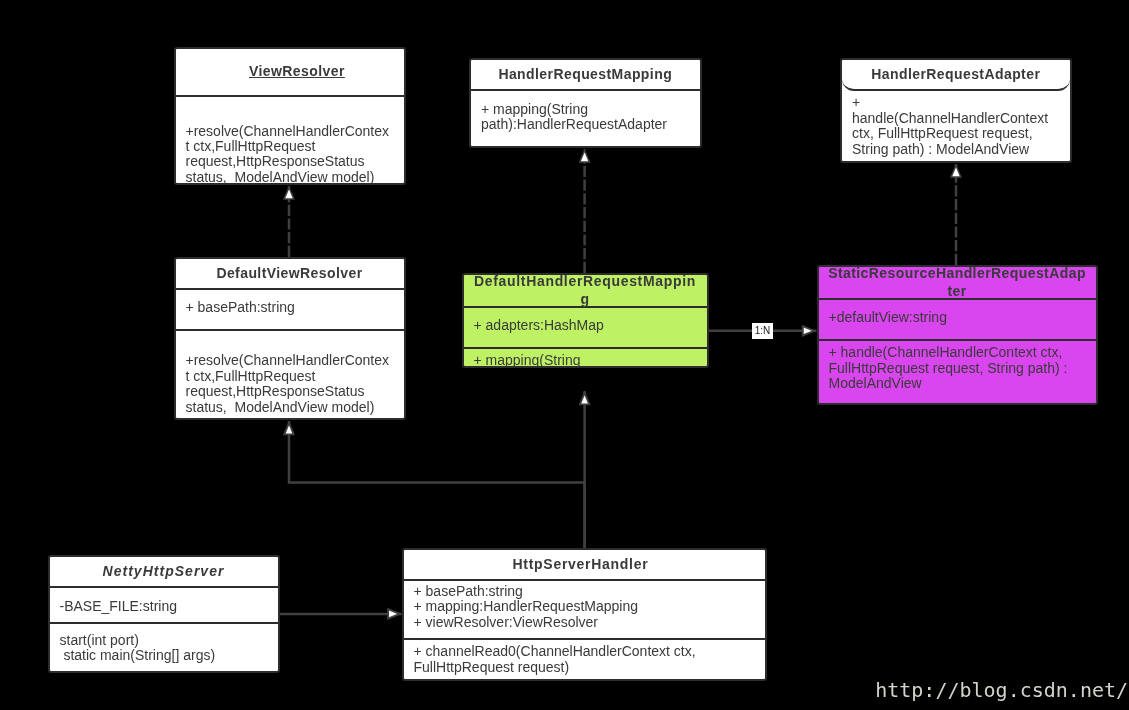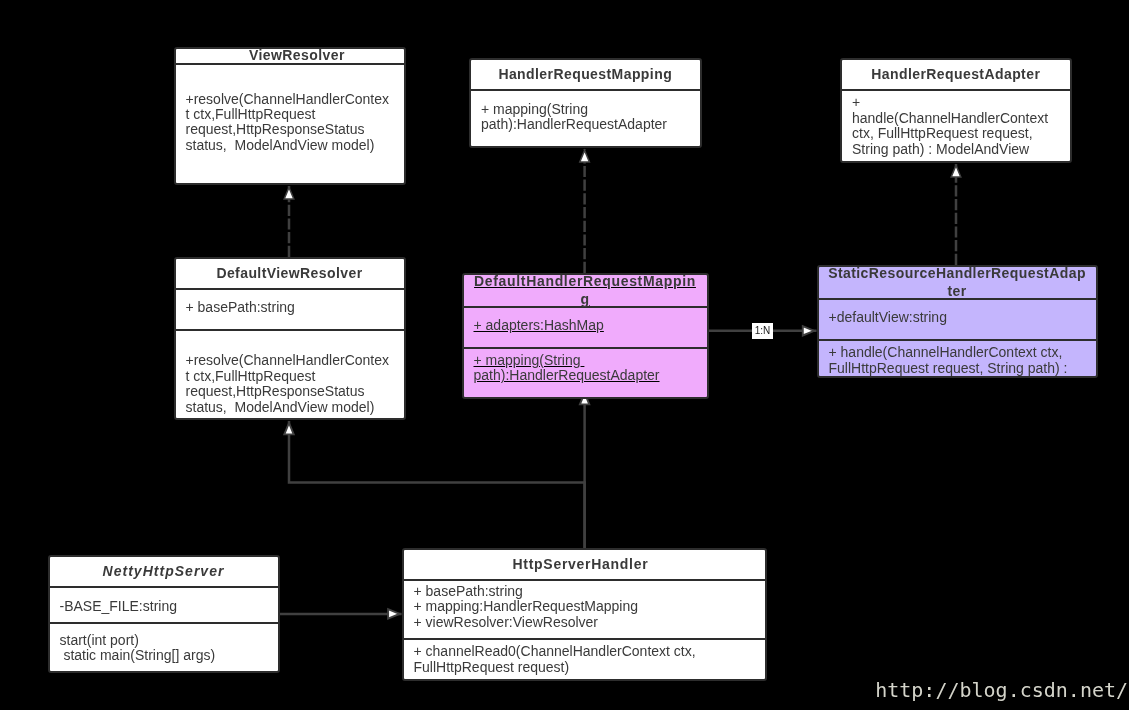--- a/index.html
+++ b/index.html
@@ -116,47 +116,47 @@
       <path class="edge-line" stroke="#404040" d="M 584.6 548 L 584.6 391"></path>
       <path class="arrowhead hollow-arrow" d="M 584.6 393 L 579.9 404.4 L 589.3000000000001 404.4 Z" stroke="#404040"></path>
     </g>
     <g>
       <path class="edge-line" stroke="#404040" d="M 278 613.9 L 401.5 613.9"></path>
       <path class="arrowhead hollow-arrow" d="M 399.5 613.9 L 388.1 609.1999999999999 L 388.1 618.6 Z" stroke="#404040"></path>
     </g>
   </svg>
 
   <div class="uml-class" style="left: 173.5px; top: 47px; width: 232px; height: 137.5px; border-color: rgb(45, 45, 45); background: rgb(255, 255, 255);">
-    <div class="uml-title" style="height: 16px; padding-left: 24px; padding-right: 9.2px;">ViewResolver</div>
+    <div class="uml-title" style="height: 48px; padding-left: 24px; padding-right: 9.2px; text-decoration: underline;">ViewResolver</div>
     <div class="uml-sec last" style="height: 104.9px; padding-top: 26.5px;">+resolve(ChannelHandlerContext ctx,FullHttpRequest request,HttpResponseStatus status,  ModelAndView model)</div>
   </div>
 
   <div class="uml-class" style="left: 469px; top: 58px; width: 232.5px; height: 89.5px; border-color: rgb(45, 45, 45); background: rgb(255, 255, 255);">
     <div class="uml-title" style="height: 31px; padding-left: 9.2px; padding-right: 9.2px;">HandlerRequestMapping</div>
     <div class="uml-sec last" style="height: 56.9px; padding-top: 10.8px;">+ mapping(String path):HandlerRequestAdapter</div>
   </div>
 
   <div class="uml-class" style="left: 840px; top: 58px; width: 231.5px; height: 104.5px; border-color: rgb(45, 45, 45); background: rgb(255, 255, 255);">
-    <div class="uml-title" style="height: 31px; padding-left: 9.2px; padding-right: 9.2px;">HandlerRequestAdapter</div>
+    <div class="uml-title" style="height: 31px; padding-left: 9.2px; padding-right: 9.2px; border-radius: 12px;">HandlerRequestAdapter</div>
     <div class="uml-sec last" style="height: 71.9px; padding-top: 4.4px;">+ handle(ChannelHandlerContext ctx, FullHttpRequest request, String path) : ModelAndView</div>
   </div>
 
   <div class="uml-class" style="left: 173.5px; top: 257px; width: 232px; height: 162.5px; border-color: rgb(45, 45, 45); background: rgb(255, 255, 255);">
     <div class="uml-title" style="height: 31px; padding-left: 9.2px; padding-right: 9.2px;">DefaultViewResolver</div>
     <div class="uml-sec" style="height: 41px; padding-top: 10px;">+ basePath:string</div>
     <div class="uml-sec last" style="height: 88.9px; padding-top: 22.3px;">+resolve(ChannelHandlerContext ctx,FullHttpRequest request,HttpResponseStatus status,  ModelAndView model)</div>
   </div>
 
-  <div class="uml-class" style="left: 461.5px; top: 273px; width: 247px; height: 126px; border-color: rgb(45, 45, 45); background: #f0abfc; text-decoration: underline;">
+  <div class="uml-class" style="left: 461.5px; top: 273px; width: 247px; height: 95px; border-color: rgb(45, 45, 45); background: #bef264;">
     <div class="uml-title" style="height: 33px; padding-left: 9.5px; padding-right: 9.5px; letter-spacing: 0.67px;">DefaultHandlerRequestMapping</div>
     <div class="uml-sec" style="height: 41px; padding-top: 9.9px;">+ adapters:HashMap</div>
     <div class="uml-sec last" style="height: 40.9px; padding-top: 4px;">+ mapping(String path):HandlerRequestAdapter</div>
   </div>
 
-  <div class="uml-class" style="left: 816.5px; top: 265px; width: 281px; height: 113px; border-color: rgb(45, 45, 45); background: #c4b5fd;">
+  <div class="uml-class" style="left: 816.5px; top: 265px; width: 281px; height: 140px; border-color: rgb(45, 45, 45); background: #d946ef;">
     <div class="uml-title" style="height: 33px; padding-left: 9px; padding-right: 9px;">StaticResourceHandlerRequestAdapter</div>
     <div class="uml-sec" style="height: 41px; padding-top: 10.3px;">+defaultView:string</div>
     <div class="uml-sec last" style="height: 56.9px; padding-top: 4.1px;">+ handle(ChannelHandlerContext ctx, FullHttpRequest request, String path) : ModelAndView</div>
   </div>
 
   <div class="uml-class" style="left: 47.5px; top: 555px; width: 232px; height: 117.5px; border-color: rgb(45, 45, 45); background: rgb(255, 255, 255);">
     <div class="uml-title" style="height: 31px; padding-left: 9.2px; padding-right: 9.2px; letter-spacing: 1.02px; font-style: italic;">NettyHttpServer</div>
     <div class="uml-sec" style="height: 36px; padding-top: 11.4px;">-BASE_FILE:string</div>
     <div class="uml-sec last" style="height: 48.9px; padding-top: 8.7px;">start(int port)
  static main(String[] args)</div>

